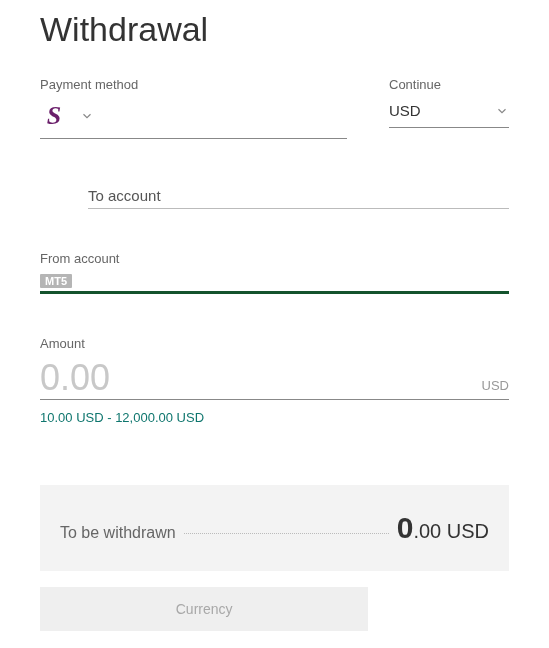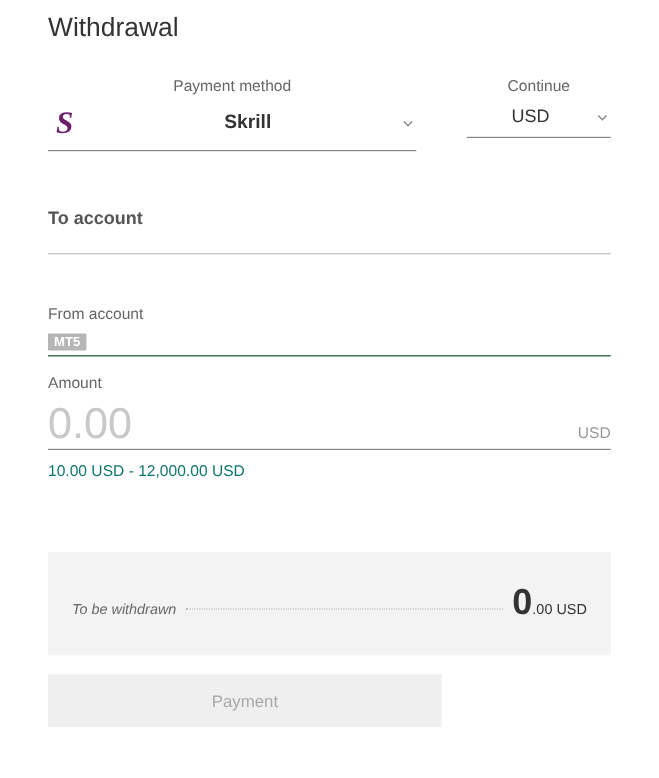--- a/index.html
+++ b/index.html
@@ -4,29 +4,28 @@
 <style>
   * { box-sizing: border-box; margin: 0; padding: 0; }
   body {
     font-family: "Segoe UI", Arial, sans-serif;
     background: #fff;
     color: #333;
     width: 549px;
     padding: 10px 40px 30px 40px;
   }
   .page-title {
-    font-size: 22px;
+    font-size: 34px;
     font-weight: 400;
     color: #333;
     margin-bottom: 28px;
   }
   .row {
     display: flex;
     gap: 42px;
-    text-align: center;
   }
   .field-pm { flex: 1 1 auto; }
   .field-cur { flex: 0 0 120px; }
   .label {
     font-size: 13px;
     color: #666;
     margin-bottom: 6px;
     display: block;
   }
   .select {
@@ -65,45 +64,46 @@
   .chevron {
     width: 14px; height: 14px;
     color: #888;
   }
   .chevron svg { display:block; }
   .to-account {
     margin-top: 48px;
   }
   .to-account-label {
     font-size: 15px;
-    font-weight: 700;
+    font-weight: 400;
     color: #555;
-    padding-bottom: 20px;
+    padding-bottom: 4px;
     border-bottom: 1px solid #bbb;
+    margin-left: 48px;
   }
   .from-account {
     margin-top: 42px;
   }
   .from-value {
     display: flex;
     align-items: center;
-    border-bottom: 1px solid #14532d;
+    border-bottom: 3px solid #14532d;
     padding-bottom: 2px;
     min-height: 22px;
   }
   .badge {
     background: #b5b5b5;
     color: #fff;
     font-size: 11px;
     font-weight: 600;
     padding: 1px 5px;
     border-radius: 1px;
     margin-right: 8px;
   }
-  .amount-block { margin-top: 14px; }
+  .amount-block { margin-top: 42px; }
   .amount-row {
     display: flex;
     align-items: baseline;
     border-bottom: 1px solid #888;
     padding-bottom: 0;
   }
   .amount-input {
     border: none;
     outline: none;
     font-size: 36px;
@@ -124,38 +124,37 @@
     margin-top: 10px;
   }
   .summary {
     margin-top: 60px;
     background: #f3f3f3;
     padding: 26px 20px;
     display: flex;
     align-items: baseline;
   }
   .summary-label {
-    font-size: 12px;
+    font-size: 16px;
     color: #666;
-    font-style: italic;
   }
   .dots {
     flex: 1;
     border-bottom: 1px dotted #bbb;
     margin: 0 8px;
     position: relative;
     top: -4px;
   }
   .summary-value-big {
     font-size: 30px;
     font-weight: 600;
     color: #333;
   }
   .summary-value-small {
-    font-size: 12px;
+    font-size: 20px;
     font-weight: 400;
     color: #333;
     margin-top: 36px;
   }
   .continue {
     margin-top: 16px;
     width: 70%;
     padding: 14px 0;
     background: #efefef;
     color: #a8a8a8;
@@ -171,21 +170,20 @@
 
 
 
 <h1 class="page-title">Withdrawal</h1>
 
 <div class="row">
   <div class="field-pm">
     <span class="label">Payment method</span>
     <div class="select">
       <span class="pm-icon">S</span>
-      <span class="select-value">Skrill</span>
       <span class="chevron">
         <svg viewBox="0 0 24 24" width="14" height="14" fill="none" stroke="currentColor" stroke-width="2">
             <polyline points="6 9 12 15 18 9"></polyline>
           </svg>
       </span>
     </div>
   </div>
   <div class="field-cur">
     <span class="label">Continue</span>
     <div class="select">
@@ -220,16 +218,16 @@
 </div>
 
 <div class="summary">
   <span class="summary-label">To be withdrawn</span>
   <span class="dots"></span>
   <span>
     <span class="summary-value-big">0</span><span class="summary-value-small">.00 USD</span>
   </span>
 </div>
 
-<button class="continue">Payment</button>
+<button class="continue">Currency</button>
 
 
 
 
 </body></html>

